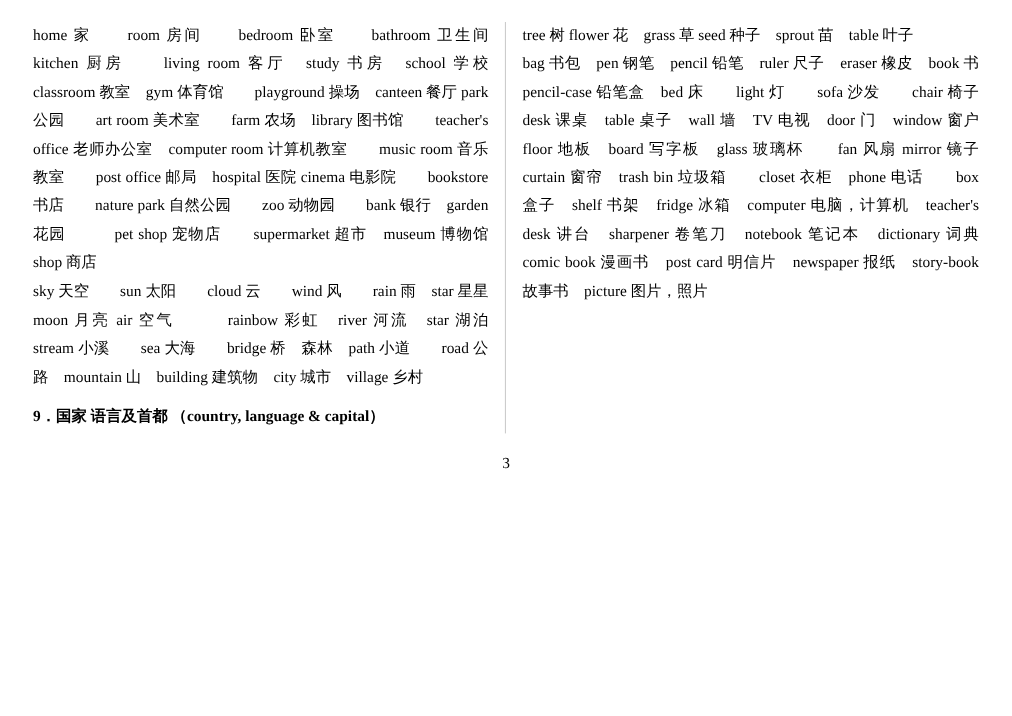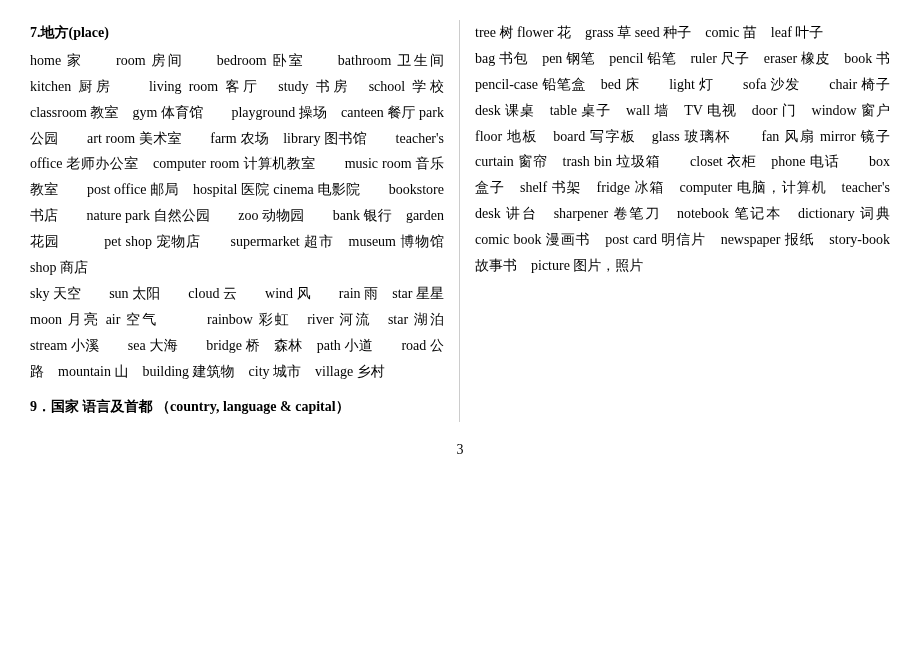--- a/index.html
+++ b/index.html
@@ -40,24 +40,23 @@
       text-align: center;
       margin-top: 20px;
       font-size: 14px;
     }
   </style>
 </head>
 <body>
 
 <div class="page-container">
   <div class="left-col">
-    <div class="section-title">7.地方(place)</div>
     <div class="content-text">home 家　　room 房间　　bedroom 卧室　　bathroom 卫生间　　kitchen 厨房　　living room 客厅　study 书房　school 学校　classroom 教室　gym 体育馆　　playground 操场　canteen 餐厅 park 公园　　art room 美术室　　farm 农场　library 图书馆　　teacher's office 老师办公室　computer room 计算机教室　　music room 音乐教室　　post office 邮局　hospital 医院 cinema 电影院　　bookstore 书店　　nature park 自然公园　　zoo 动物园　　bank 银行　garden 花园　　　pet shop 宠物店　　supermarket 超市　museum 博物馆　　shop 商店</div>
     <div class="content-text">sky 天空　　sun 太阳　　cloud 云　　wind 风　　rain 雨　star 星星　　moon 月亮 air 空气　　　rainbow 彩虹　river 河流　star 湖泊　　stream 小溪　　sea 大海　　bridge 桥　森林　path 小道　　road 公路　mountain 山　building 建筑物　city 城市　village 乡村</div>
     <div class="section-title" style="margin-top:10px;">9．国家 语言及首都 （country, language &amp; capital）</div>
   </div>
   <div class="right-col">
-    <div class="content-text">tree 树 flower 花　grass 草 seed 种子　comic 苗　leaf 叶子</div>
+    <div class="content-text">tree 树 flower 花　grass 草 seed 种子　sprout 苗　table 叶子</div>
     <div class="content-text">bag 书包　pen 钢笔　pencil 铅笔　ruler 尺子　eraser 橡皮　book 书　pencil-case 铅笔盒　bed 床　　light 灯　　sofa 沙发　　chair 椅子　desk 课桌　table 桌子　wall 墙　TV 电视　door 门　window 窗户　floor 地板　board 写字板　glass 玻璃杯　　fan 风扇 mirror 镜子　curtain 窗帘　trash bin 垃圾箱　　closet 衣柜　phone 电话　　box 盒子　shelf 书架　fridge 冰箱　computer 电脑，计算机　teacher's desk 讲台　sharpener 卷笔刀　notebook 笔记本　dictionary 词典　comic book 漫画书　post card 明信片　newspaper 报纸　story-book 故事书　picture 图片，照片</div>
   </div>
 </div>
 
 <div class="page-number">3</div>
 
 </body></html>

